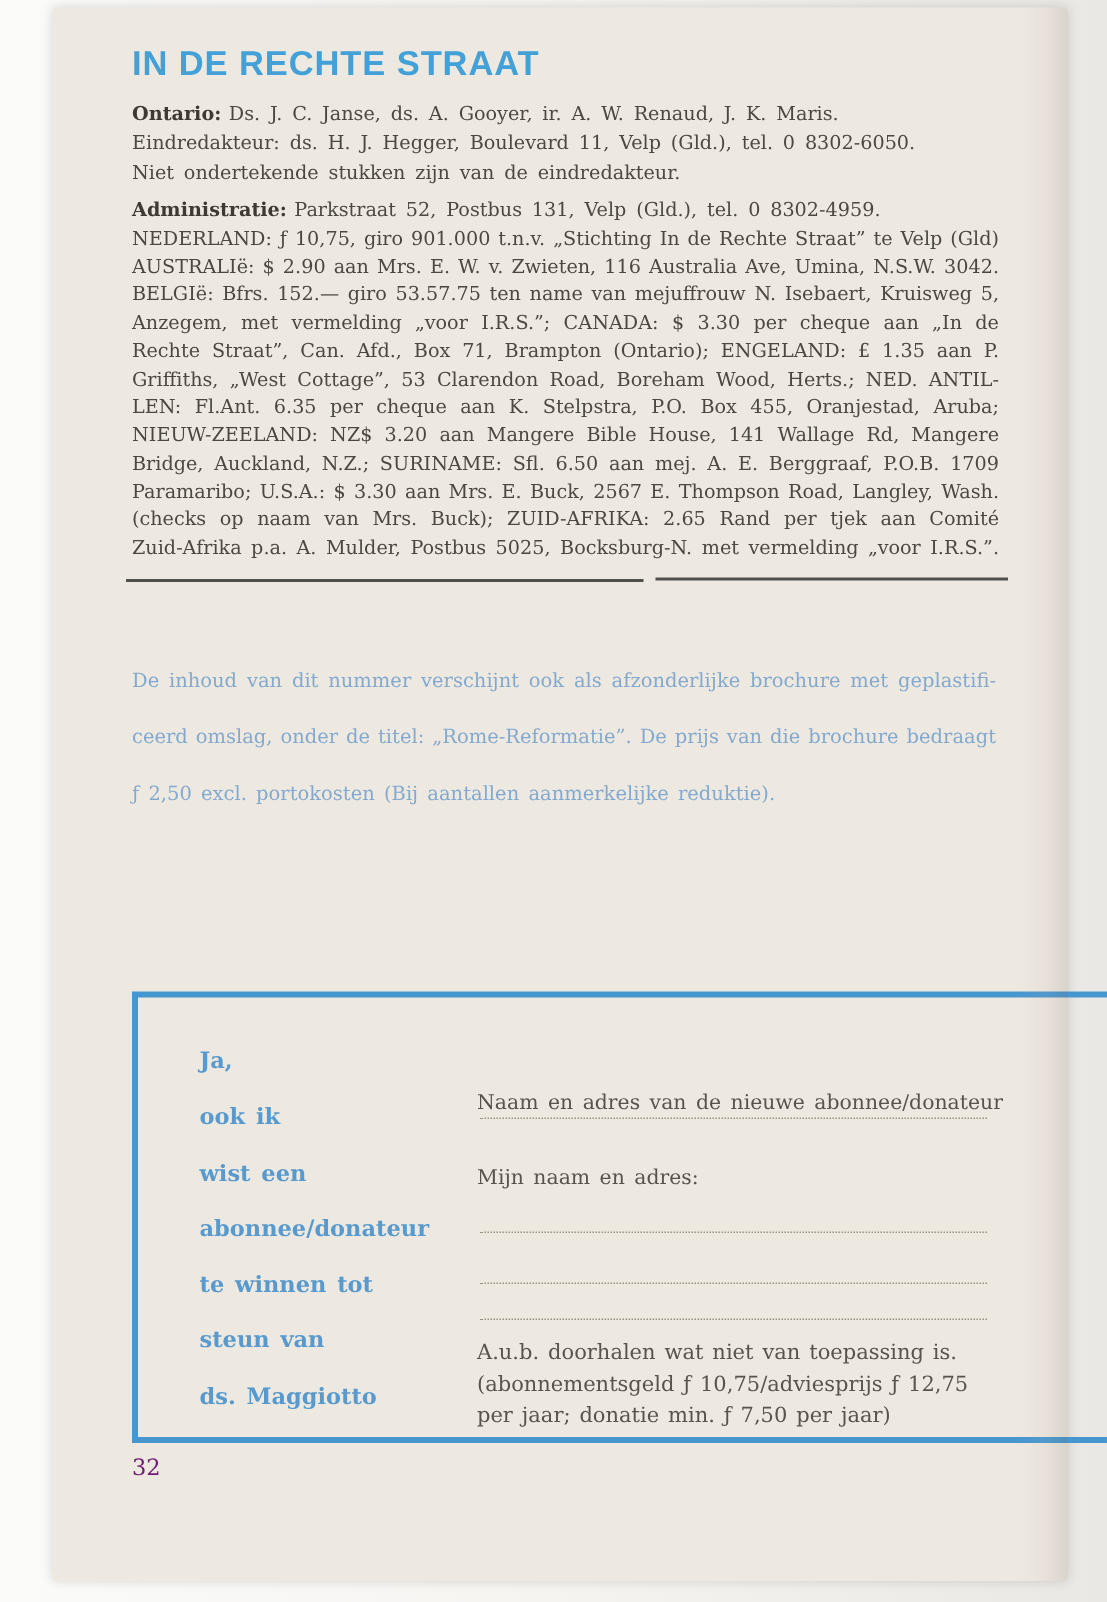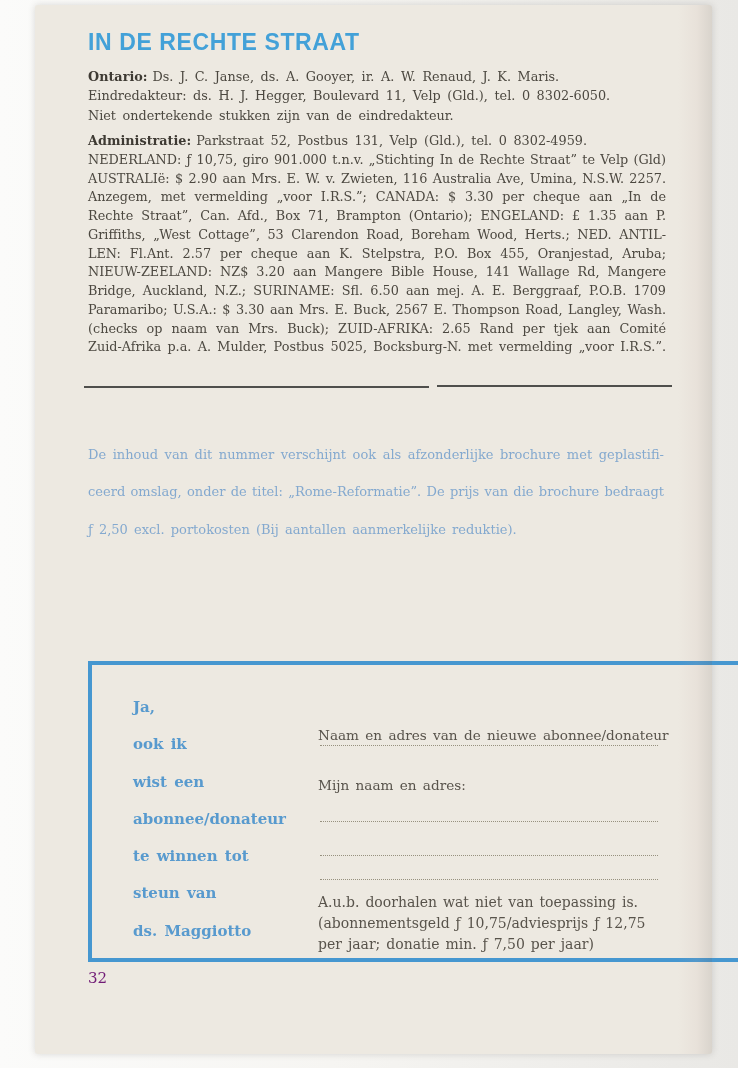--- a/index.html
+++ b/index.html
@@ -65,25 +65,26 @@
 
   <div class="para redaktie">
     <div class="line short"><span class="lbl">Ontario:</span><span>Ds. J. C. Janse, ds. A. Gooyer, ir. A. W. Renaud, J. K. Maris.</span></div>
     <div class="line short">Eindredakteur: ds. H. J. Hegger, Boulevard 11, Velp (Gld.), tel. 0 8302-6050.</div>
     <div class="line short">Niet ondertekende stukken zijn van de eindredakteur.</div>
   </div>
 
   <div class="para administratie">
     <div class="line short"><span class="lbl">Administratie:</span><span>Parkstraat 52, Postbus 131, Velp (Gld.), tel. 0 8302-4959.</span></div>
     <div class="line">NEDERLAND: ƒ 10,75, giro 901.000 t.n.v. „Stichting In de Rechte Straat” te Velp (Gld)</div>
-    <div class="line">AUSTRALIë: $ 2.90 aan Mrs. E. W. v. Zwieten, 116 Australia Ave, Umina, N.S.W. 2257.</div>
+    <div class="line">AUSTRALIë: $ 2.90 aan Mrs. E. W. v. Zwieten, 116 Australia Ave, Umina, N.S.W. 3042.</div>
+    <div class="line">BELGIë: Bfrs. 152.— giro 53.57.75 ten name van mejuffrouw N. Isebaert, Kruisweg 5,</div>
     <div class="line">Anzegem, met vermelding „voor I.R.S.”; CANADA: $ 3.30 per cheque aan „In de</div>
     <div class="line">Rechte Straat”, Can. Afd., Box 71, Brampton (Ontario); ENGELAND: £ 1.35 aan P.</div>
     <div class="line">Griffiths, „West Cottage”, 53 Clarendon Road, Boreham Wood, Herts.; NED. ANTIL-</div>
-    <div class="line">LEN: Fl.Ant. 2.57 per cheque aan K. Stelpstra, P.O. Box 455, Oranjestad, Aruba;</div>
+    <div class="line">LEN: Fl.Ant. 6.35 per cheque aan K. Stelpstra, P.O. Box 455, Oranjestad, Aruba;</div>
     <div class="line">NIEUW-ZEELAND: NZ$ 3.20 aan Mangere Bible House, 141 Wallage Rd, Mangere</div>
     <div class="line">Bridge, Auckland, N.Z.; SURINAME: Sfl. 6.50 aan mej. A. E. Berggraaf, P.O.B. 1709</div>
     <div class="line">Paramaribo; U.S.A.: $ 3.30 aan Mrs. E. Buck, 2567 E. Thompson Road, Langley, Wash.</div>
     <div class="line">(checks op naam van Mrs. Buck); ZUID-AFRIKA: 2.65 Rand per tjek aan Comité</div>
     <div class="line">Zuid-Afrika p.a. A. Mulder, Postbus 5025, Bocksburg-N. met vermelding „voor I.R.S.”.</div>
   </div>
 
   <div class="rule r1"></div>
   <div class="rule r2"></div>
 

